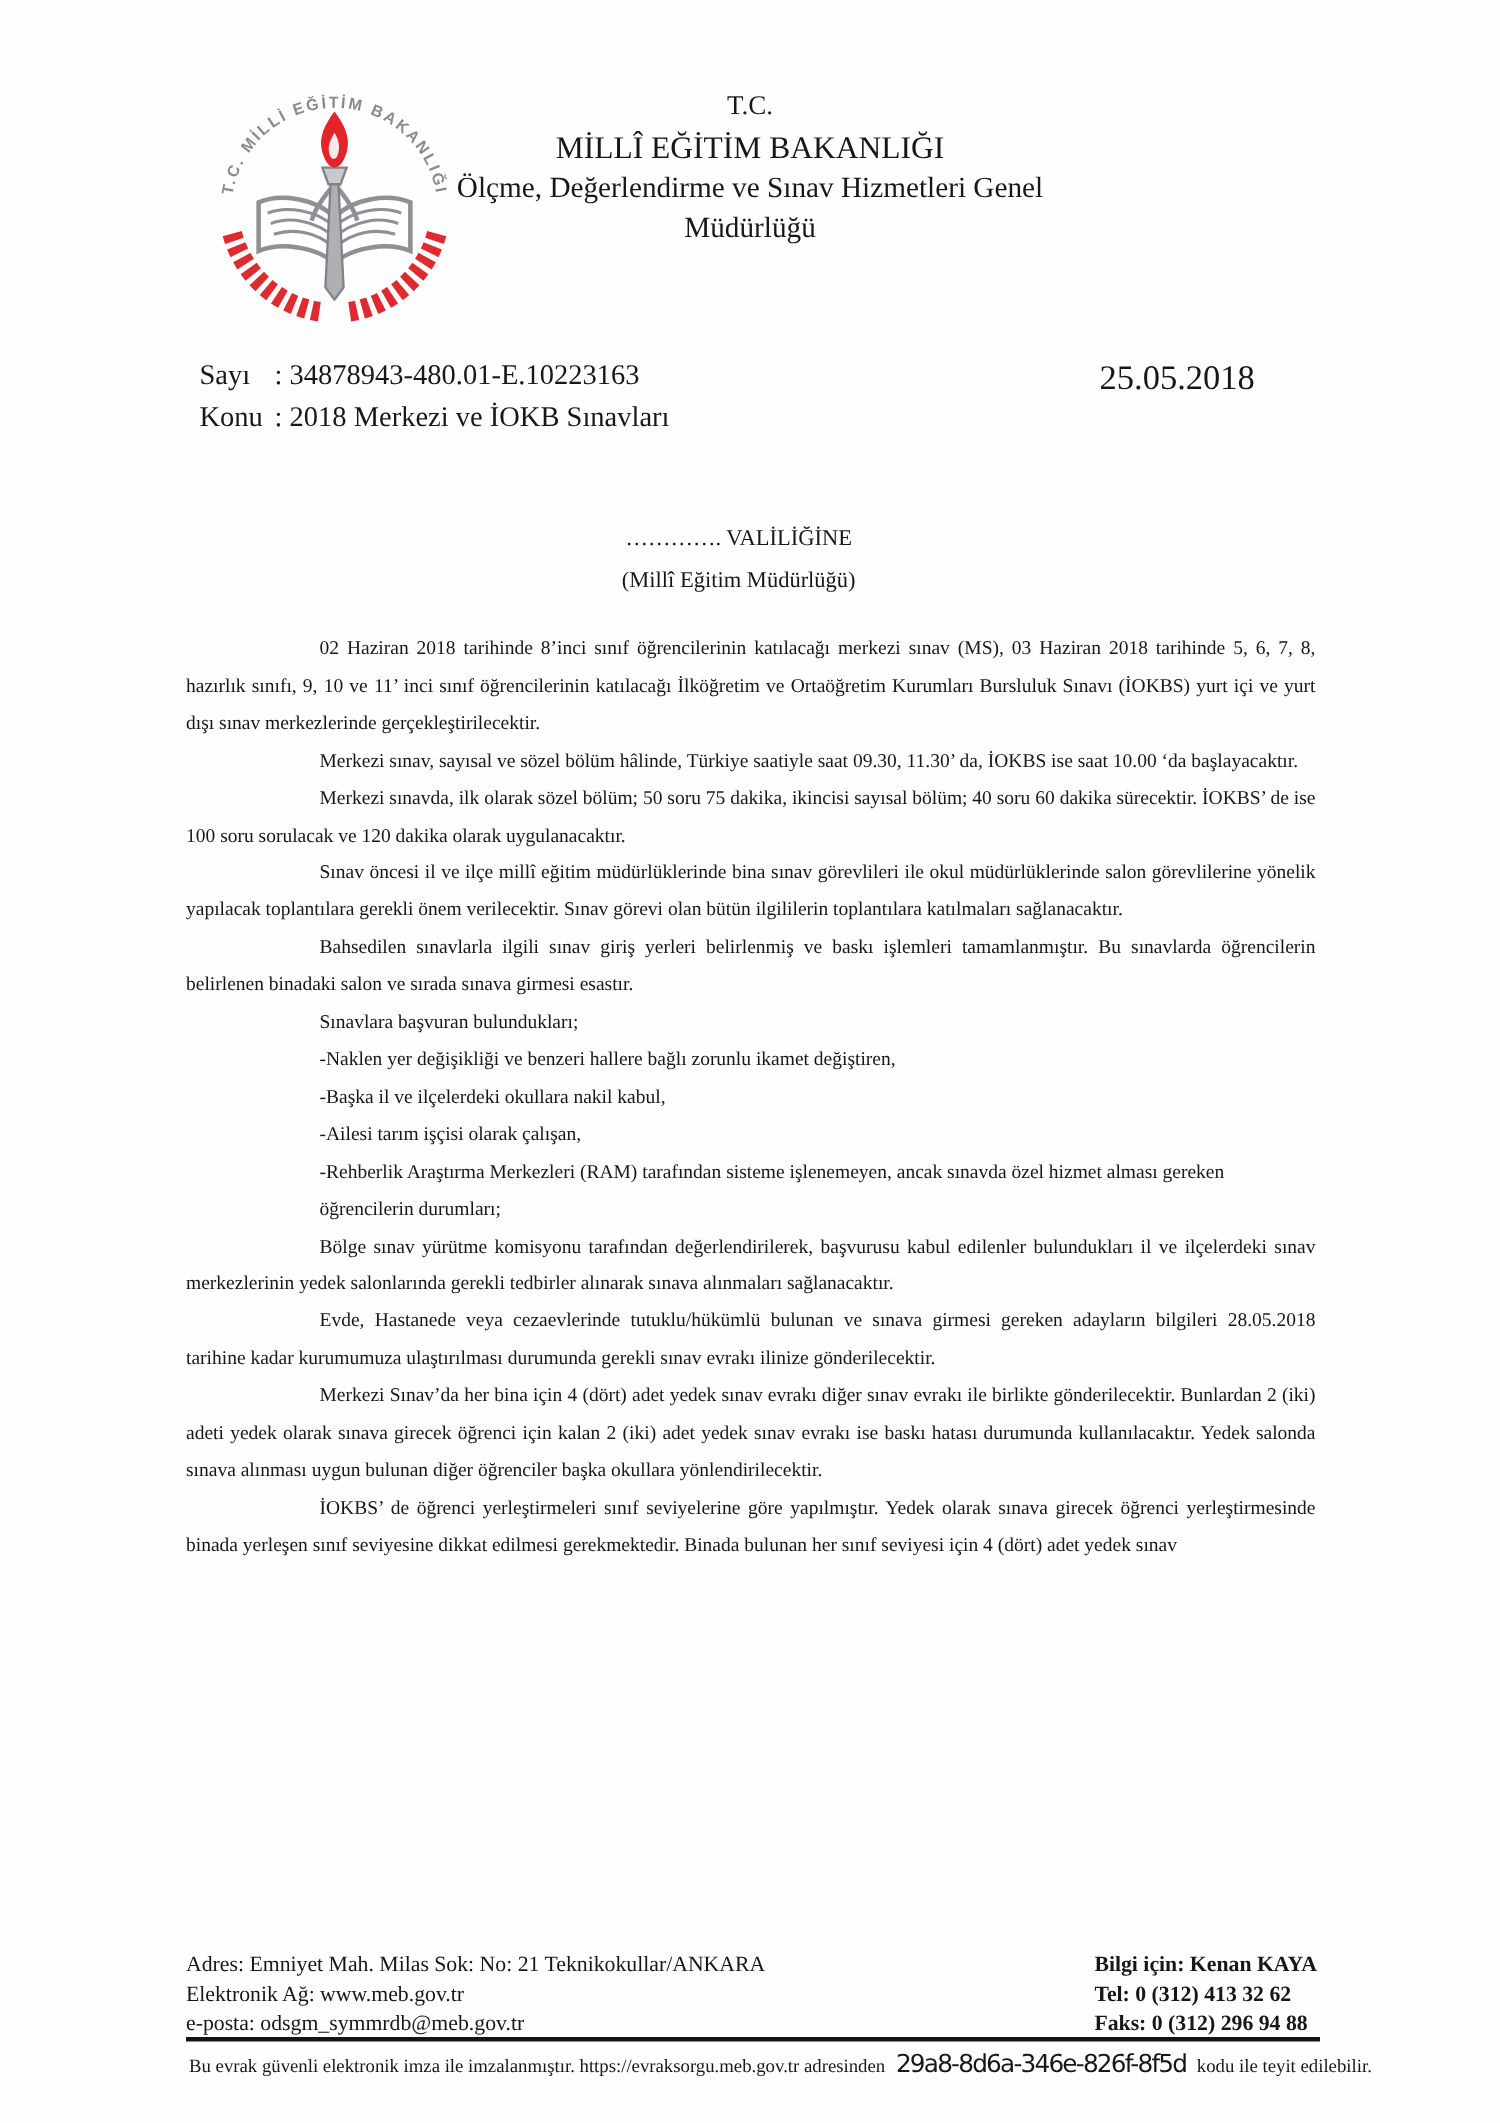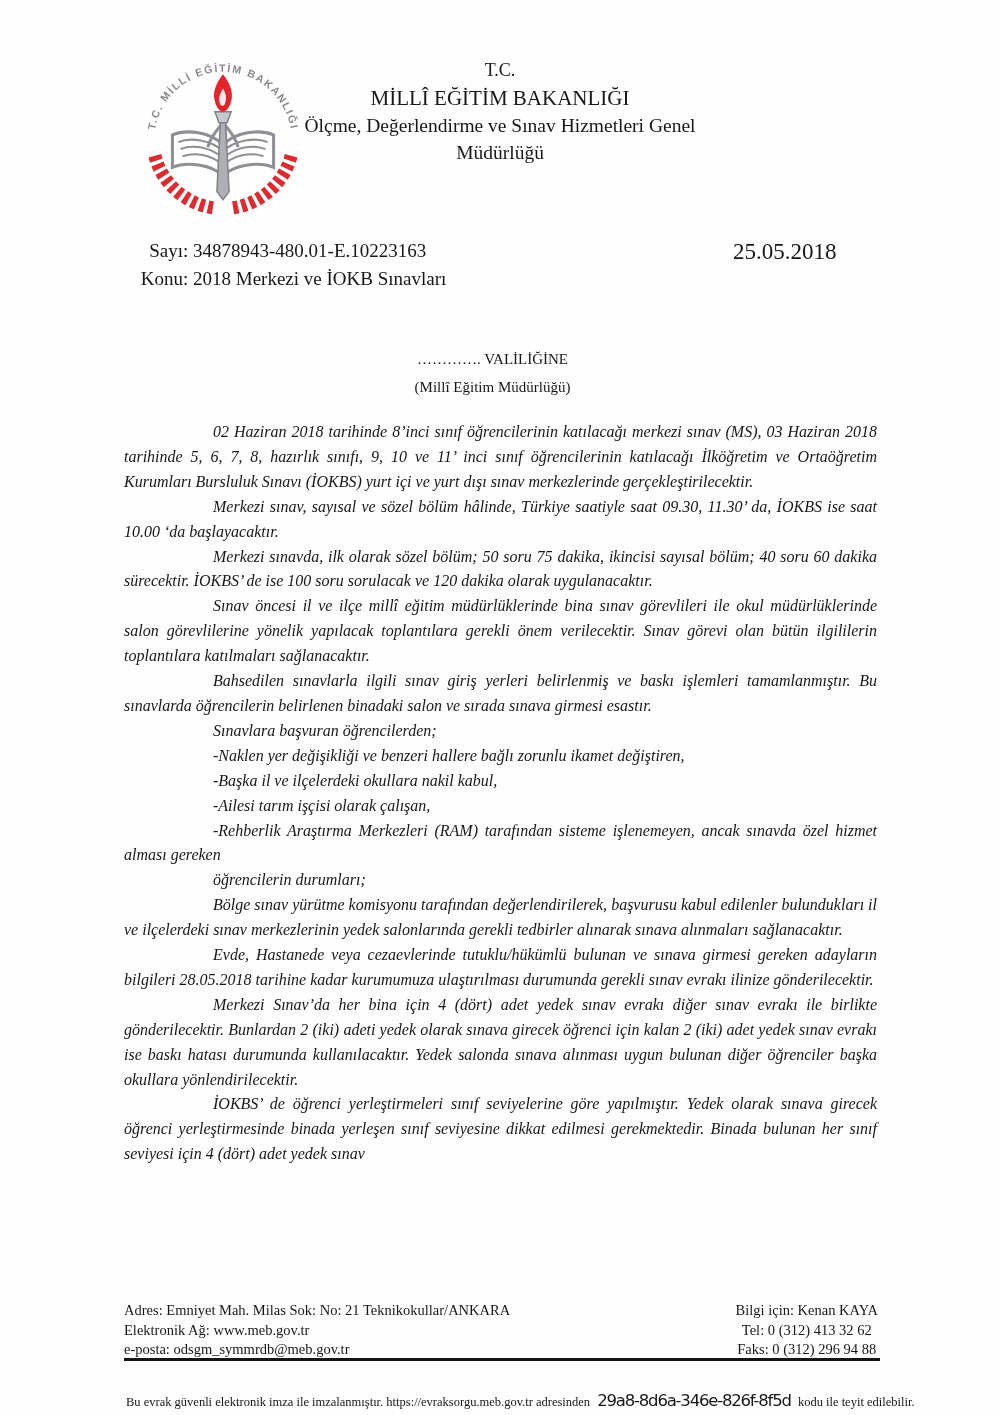--- a/index.html
+++ b/index.html
@@ -8,32 +8,32 @@
     font-family:"Liberation Serif","DejaVu Serif",serif;color:#171717;overflow:hidden;
   }
   
   .logo{position:absolute;left:136px;top:58px;width:174px;height:160px;}
   .header-text{position:absolute;left:0;top:58px;width:100%;text-align:center;font-family:Liberation Serif, serif;}
   .h-tc{font-size:18px;line-height:24px;}
   .h-ministry{font-size:21px;line-height:28px;margin-top:2px;}
   .h-dept{font-size:19.5px;line-height:27px;}
   
   .meta{position:absolute;left:133px;top:237px;font-size:19px;line-height:27.5px;}
-  .meta-label{display:inline-block;width:50px;text-align:right;}
+  .meta-label{display:inline-block;width:50px;}
   .date{position:absolute;left:733px;top:239px;font-size:23px;}
   
   .recipient{position:absolute;left:0;top:345px;width:985px;text-align:center;font-size:15px;line-height:28px;}
   
-  .body{position:absolute;left:124px;top:420px;width:753px;font-size:16px;line-height:24.9px;text-align:justify;font-style:italic;}
+  .body{position:absolute;left:124px;top:420px;width:753px;font-size:13px;line-height:24.9px;text-align:justify;}
   .body p{margin:0;text-indent:89px;}
   
   .footer-info{position:absolute;left:124px;top:1301px;width:754px;display:flex;justify-content:space-between;font-size:14.5px;line-height:19.5px;}
-  .footer-right{text-align:center;}
+  .footer-right{text-align:left;font-weight:bold;}
   .footer-rule{position:absolute;left:124px;top:1358px;width:756px;height:3px;background:#141414;}
-  .verify{position:absolute;left:126px;top:1366px;width:860px;font-size:12.5px;white-space:nowrap;margin-top:25px;}
+  .verify{position:absolute;left:126px;top:1366px;width:860px;font-size:12.5px;white-space:nowrap;}
   .verify-code{font-family:"DejaVu Sans","Liberation Sans",sans-serif;font-size:16.5px;letter-spacing:-1.2px;padding:0 4px;}
 </style>
 </head>
 <body>
 
 <div class="page">
 
   <svg class="logo" viewBox="0 0 172 158" aria-hidden="true">
     <defs>
       <path id="arcT" d="M 20,98 A 68,68 0 1 1 152,98" fill="none"></path>
@@ -77,21 +77,21 @@
     <div>…………. VALİLİĞİNE</div>
     <div>(Millî Eğitim Müdürlüğü)</div>
   </div>
 
   <div class="body">
     <p>02 Haziran 2018 tarihinde 8’inci sınıf öğrencilerinin katılacağı merkezi sınav (MS), 03 Haziran 2018 tarihinde 5, 6, 7, 8, hazırlık sınıfı, 9, 10 ve 11’ inci sınıf öğrencilerinin katılacağı İlköğretim ve Ortaöğretim Kurumları Bursluluk Sınavı (İOKBS) yurt içi ve yurt dışı sınav merkezlerinde gerçekleştirilecektir.</p>
     <p>Merkezi sınav, sayısal ve sözel bölüm hâlinde, Türkiye saatiyle saat 09.30, 11.30’ da, İOKBS ise saat 10.00 ‘da başlayacaktır.</p>
     <p>Merkezi sınavda, ilk olarak sözel bölüm; 50 soru 75 dakika, ikincisi sayısal bölüm; 40 soru 60 dakika sürecektir. İOKBS’ de ise 100 soru sorulacak ve 120 dakika olarak uygulanacaktır.</p>
     <p>Sınav öncesi il ve ilçe millî eğitim müdürlüklerinde bina sınav görevlileri ile okul müdürlüklerinde salon görevlilerine yönelik yapılacak toplantılara gerekli önem verilecektir. Sınav görevi olan bütün ilgililerin toplantılara katılmaları sağlanacaktır.</p>
     <p>Bahsedilen sınavlarla ilgili sınav giriş yerleri belirlenmiş ve baskı işlemleri tamamlanmıştır. Bu sınavlarda öğrencilerin belirlenen binadaki salon ve sırada sınava girmesi esastır.</p>
-    <p>Sınavlara başvuran öğrencilerden;</p>
+    <p>Sınavlara başvuran bulundukları;</p>
     <p>-Naklen yer değişikliği ve benzeri hallere bağlı zorunlu ikamet değiştiren,</p>
     <p>-Başka il ve ilçelerdeki okullara nakil kabul,</p>
     <p>-Ailesi tarım işçisi olarak çalışan,</p>
     <p>-Rehberlik Araştırma Merkezleri (RAM) tarafından sisteme işlenemeyen, ancak sınavda özel hizmet alması gereken</p>
     <p>öğrencilerin durumları;</p>
     <p>Bölge sınav yürütme komisyonu tarafından değerlendirilerek,  başvurusu kabul edilenler bulundukları il ve ilçelerdeki sınav merkezlerinin yedek salonlarında gerekli tedbirler alınarak sınava alınmaları sağlanacaktır.</p>
     <p>Evde, Hastanede veya cezaevlerinde tutuklu/hükümlü bulunan ve sınava girmesi gereken adayların bilgileri 28.05.2018 tarihine kadar kurumumuza ulaştırılması durumunda gerekli sınav evrakı ilinize gönderilecektir.</p>
     <p>Merkezi Sınav’da her bina için 4 (dört) adet yedek sınav evrakı diğer sınav evrakı ile birlikte gönderilecektir. Bunlardan 2 (iki) adeti yedek olarak sınava girecek öğrenci için kalan 2 (iki) adet yedek sınav evrakı ise baskı hatası durumunda kullanılacaktır. Yedek salonda sınava alınması uygun bulunan diğer öğrenciler başka okullara yönlendirilecektir.</p>
     <p>İOKBS’ de öğrenci yerleştirmeleri sınıf seviyelerine göre yapılmıştır. Yedek olarak sınava girecek öğrenci yerleştirmesinde binada yerleşen sınıf seviyesine dikkat edilmesi gerekmektedir. Binada bulunan her sınıf seviyesi için 4 (dört) adet yedek sınav</p>
   </div>

